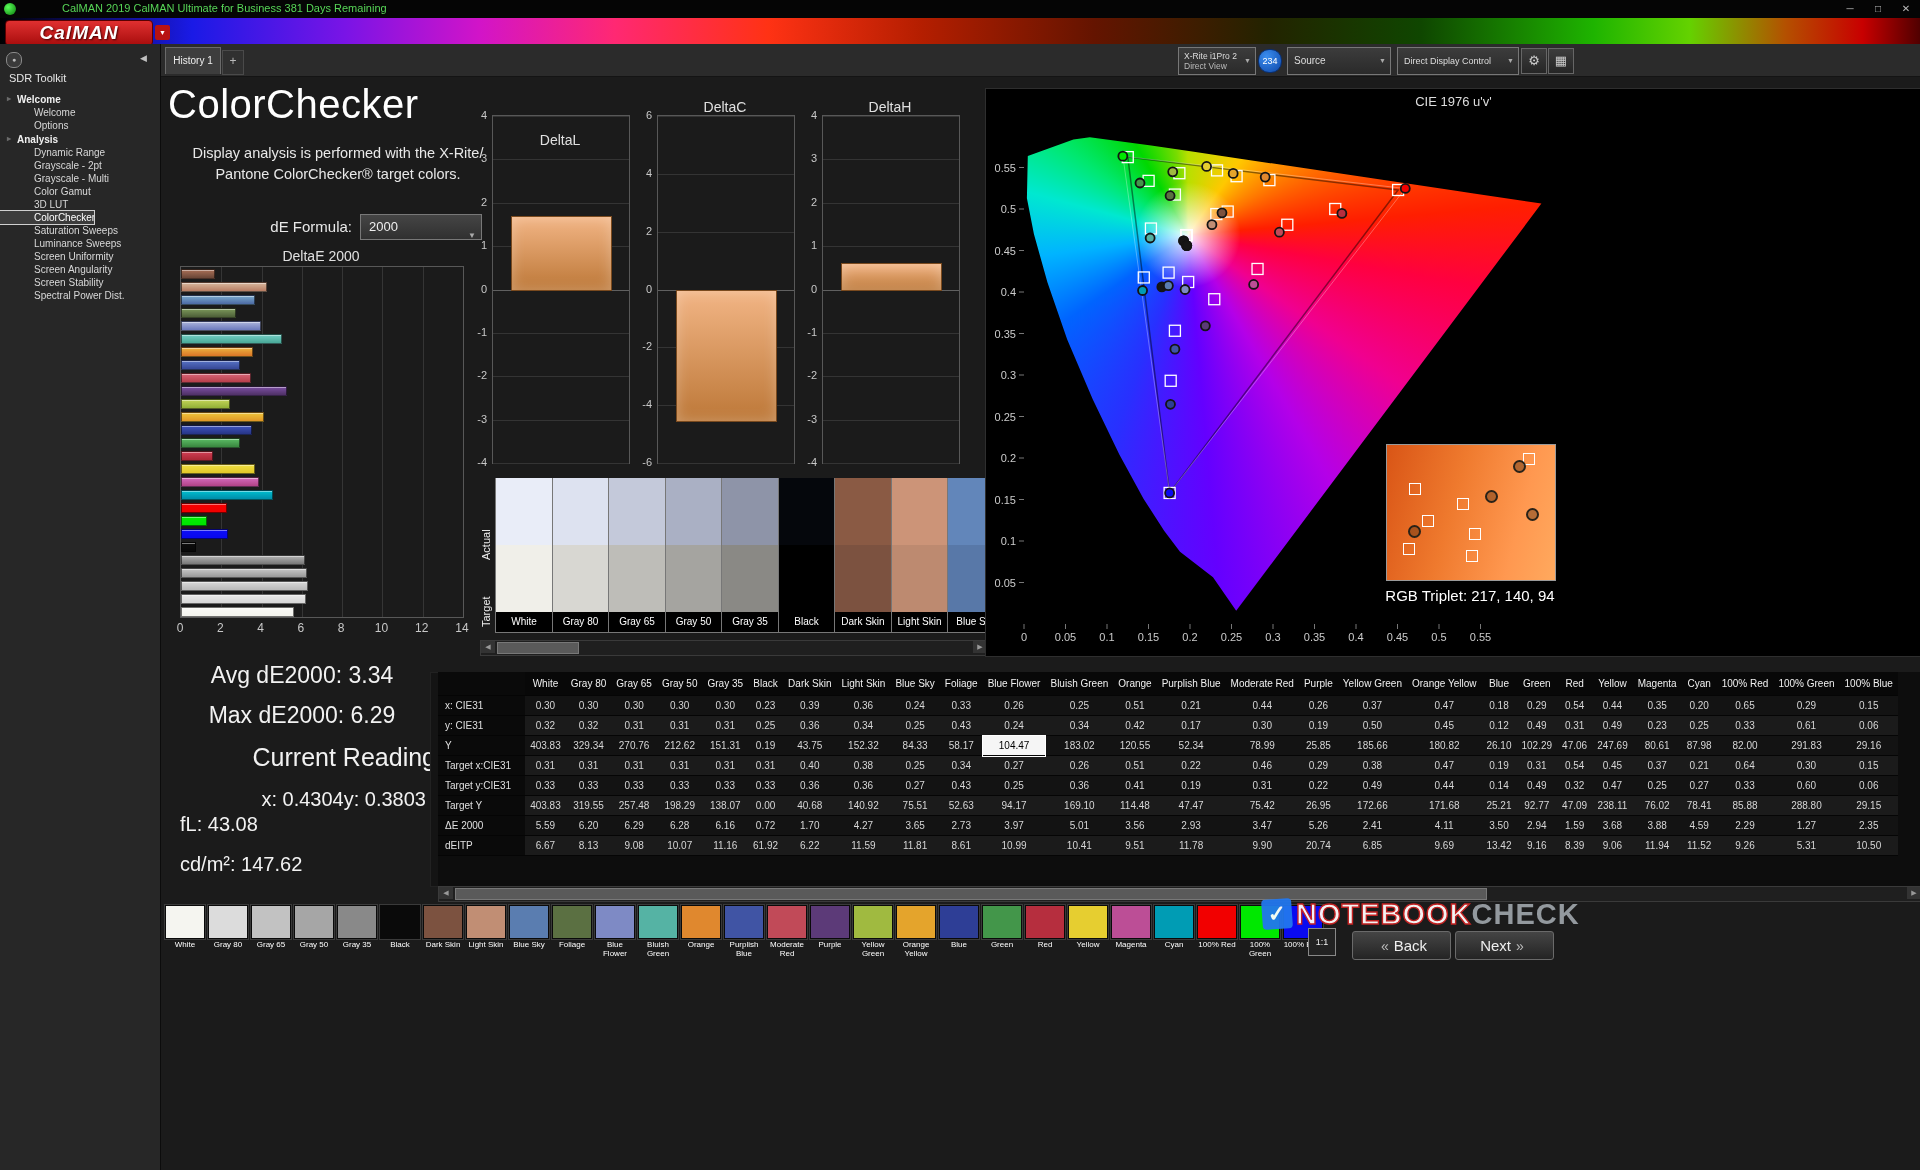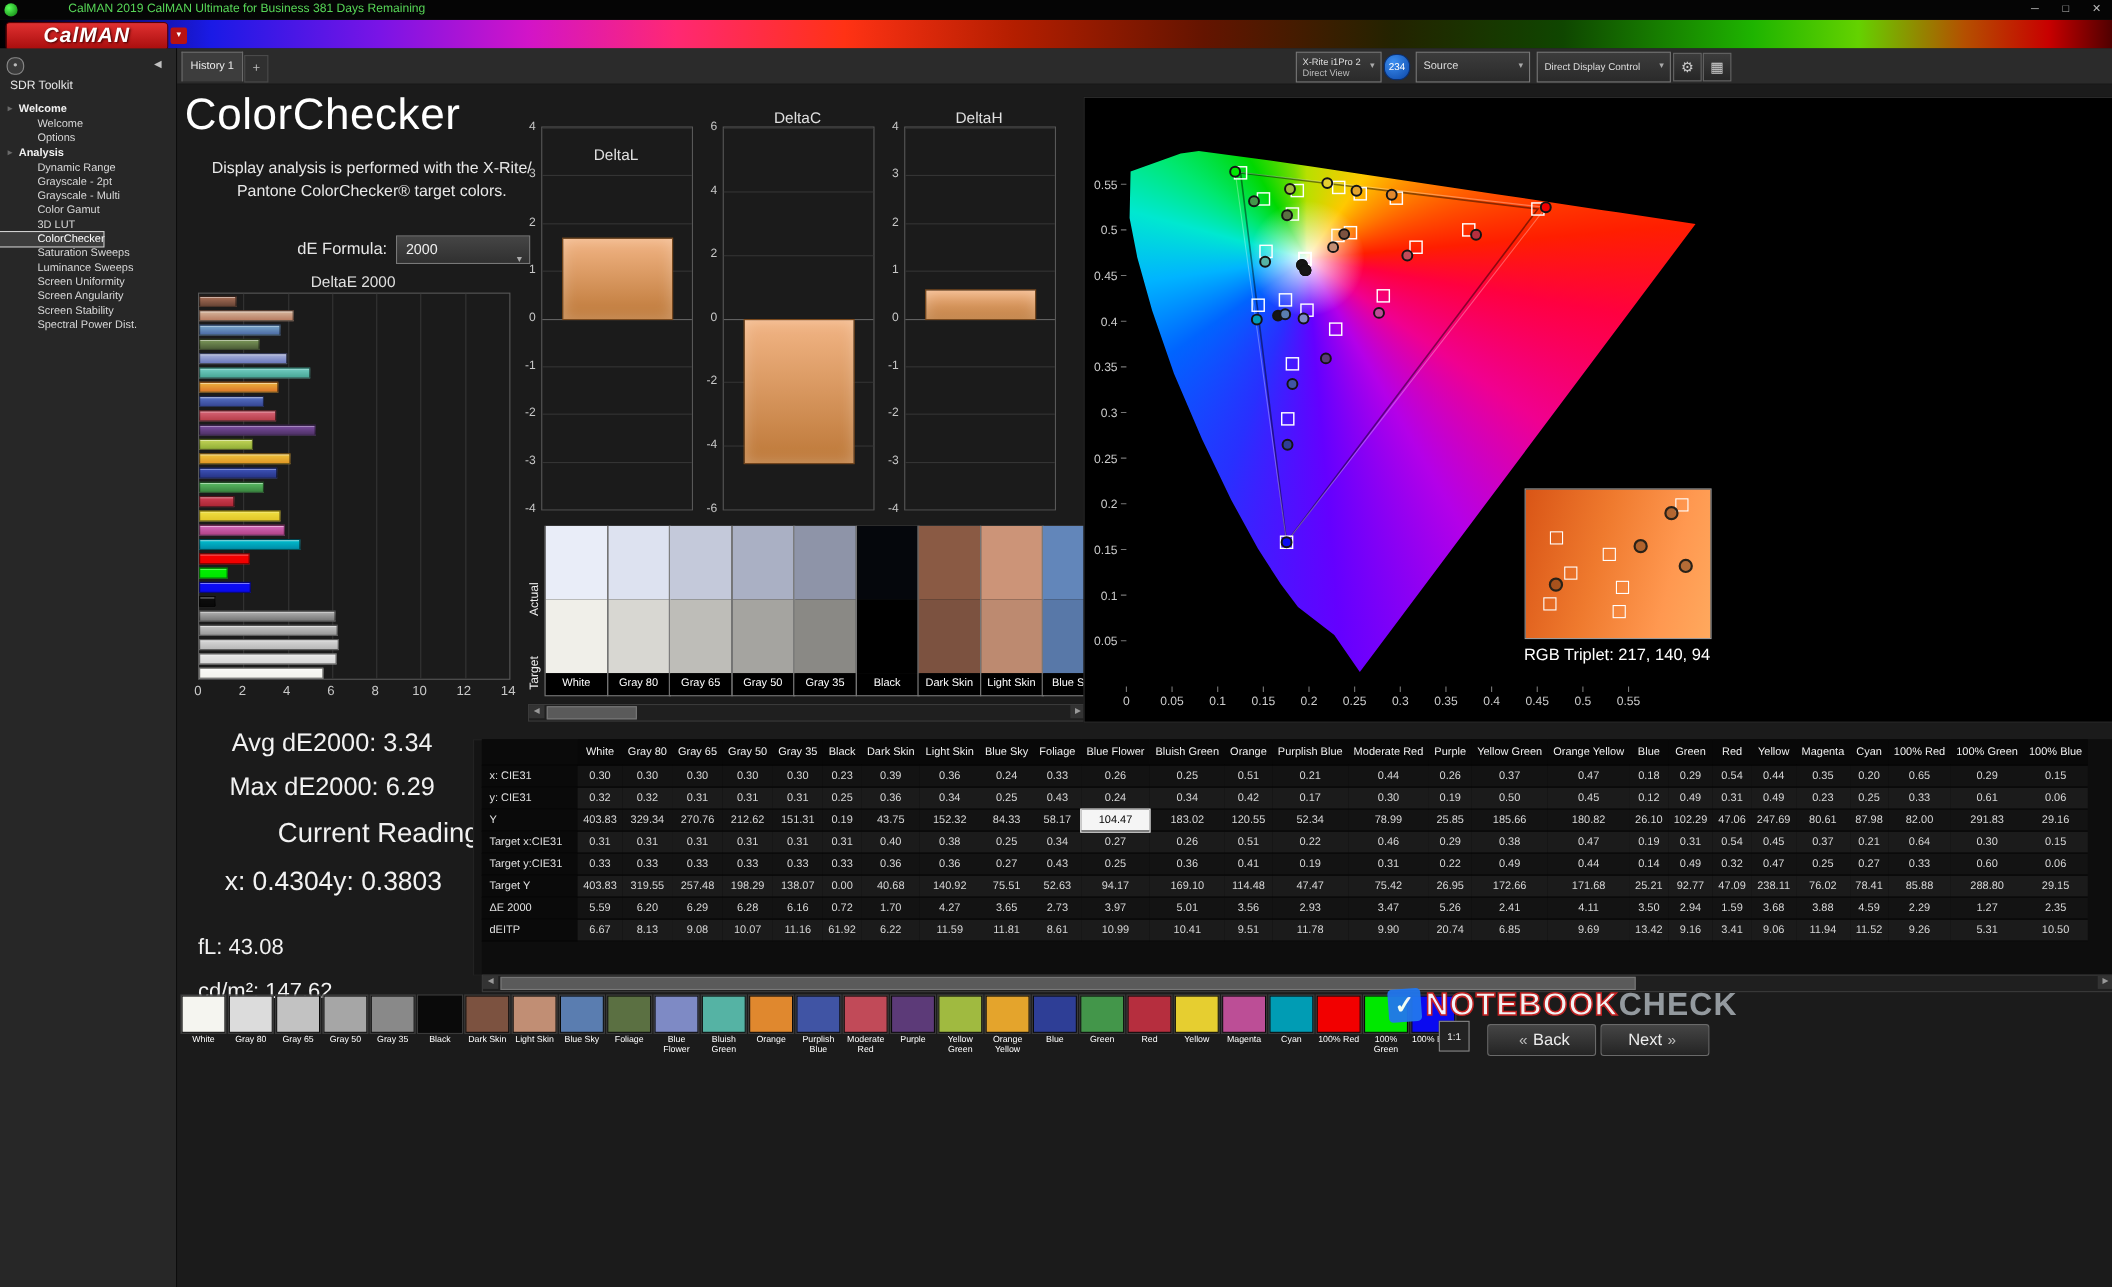--- a/index.html
+++ b/index.html
@@ -83,21 +83,21 @@
   .striptile .lab{height:20px;background:#000;color:#fff;font-size:10px;text-align:center;line-height:20px;white-space:nowrap;overflow:hidden;}
   .scrollbar{background:#1f1f1f;border:1px solid #3a3a3a;height:14px;}
   .sb-arrow{position:absolute;top:0;width:14px;height:12px;background:#333;color:#999;font-size:7px;text-align:center;line-height:12px;}
   .sb-thumb{position:absolute;top:1px;height:10px;background:#5a5a5a;border:1px solid #787878;}
   #strip-scrollbar{left:480px;top:640px;width:506px;}
   #table-scrollbar{left:438px;top:886px;width:1482px;}
   
   #readings{left:168px;top:662px;width:268px;color:#f2f2f2;}
   #readings .big{font-size:23px;text-align:center;margin-bottom:13px;}
   #readings .cur{font-size:25px;text-align:right;margin:14px 0 16px 0;}
-  #readings .xy{display:flex;justify-content:center;font-size:24px;padding:0 10px 0 12px;margin-bottom:34px;}
+  #readings .xy{display:flex;justify-content:flex-end;font-size:20px;padding:0 10px 0 12px;margin-bottom:2px;}
   #readings .sm{font-size:20px;padding-left:12px;margin-bottom:17px;}
   
   #table-vstrip{left:430px;top:672px;width:8px;height:213px;background:#141414;border:1px solid #222;}
   #data-table{left:438px;top:672px;width:1482px;height:214px;overflow:hidden;background:#0d0d0d;}
   #data-table table{border-collapse:collapse;white-space:nowrap;}
   #data-table th,#data-table td{font-weight:normal;font-size:10px;padding:4px 5px;border-bottom:1px solid #050505;text-align:center;color:#d6d6d6;}
   #data-table thead th{background:#080808;color:#f0f0f0;padding:6px 5px;}
   #data-table tbody tr:nth-child(odd){background:#131313;}
   #data-table tbody tr:nth-child(even){background:#1b1b1b;}
   #data-table .rowlab{text-align:left;background:#0a0a0a;color:#e0e0e0;padding-left:7px;padding-right:14px;}
@@ -640,21 +640,21 @@
           <td>10.99</td>
           <td>10.41</td>
           <td>9.51</td>
           <td>11.78</td>
           <td>9.90</td>
           <td>20.74</td>
           <td>6.85</td>
           <td>9.69</td>
           <td>13.42</td>
           <td>9.16</td>
-          <td>3.41</td>
+          <td>8.39</td>
           <td>9.06</td>
           <td>11.94</td>
           <td>11.52</td>
           <td>9.26</td>
           <td>5.31</td>
           <td>10.50</td>
         </tr>
       </tbody>
     </table>
   </div>
@@ -783,20 +783,21 @@
 <div class="abs" id="ratio-button">1:1</div>
 <div class="abs navbtn" id="back-button">
   <span class="chev">«</span><span>Back</span>
 </div>
 <div class="abs navbtn" id="next-button">
   <span>Next</span><span class="chev">»</span>
 </div>
 
 <div class="abs" id="cie-panel">
   <div id="horseshoe" style="clip-path: path(&quot;M 555.4 114.6 L 486.1 104.2 L 469.8 101.8 L 372.9 87.3 L 255.8 69.9 L 206.2 62.4 L 165.1 56.4 L 103.8 48.3 L 87.4 50.6 L 41.8 66.9 L 40.9 109.2 L 47.9 145 L 61.4 193.3 L 81.2 250.6 L 106.7 310.2 L 133.2 365.3 L 157.5 409.7 L 178.3 442 L 194 462.8 L 227 488.2 L 250.2 521.8 Z&quot;); background: radial-gradient(70px at 202px 146px, rgba(255, 255, 255, 0.95), rgba(255, 255, 255, 0) 75%), conic-gradient(at 202px 146px, rgb(184, 224, 0) 0deg, rgb(255, 200, 0) 35deg, rgb(255, 120, 0) 60deg, rgb(255, 30, 0) 85deg, rgb(255, 0, 64) 100deg, rgb(240, 0, 144) 125deg, rgb(180, 0, 232) 150deg, rgb(100, 0, 255) 175deg, rgb(40, 48, 255) 200deg, rgb(0, 100, 255) 235deg, rgb(0, 180, 255) 262deg, rgb(0, 232, 208) 285deg, rgb(0, 232, 112) 305deg, rgb(0, 216, 0) 330deg, rgb(120, 220, 0) 352deg, rgb(184, 224, 0) 360deg);"></div>
+  <div id="cie-title">CIE 1976 u'v'</div>
   <svg id="cie-svg" width="935" height="567">
       <line x1="38" y1="535" x2="38" y2="540" stroke="#777" stroke-width="1"></line>
       <text x="38" y="552" fill="#ccc" font-size="11px" text-anchor="middle" font-family="Liberation Sans, sans-serif">0</text>
       <line x1="79.5" y1="535" x2="79.5" y2="540" stroke="#777" stroke-width="1"></line>
       <text x="79.5" y="552" fill="#ccc" font-size="11px" text-anchor="middle" font-family="Liberation Sans, sans-serif">0.05</text>
       <line x1="121" y1="535" x2="121" y2="540" stroke="#777" stroke-width="1"></line>
       <text x="121" y="552" fill="#ccc" font-size="11px" text-anchor="middle" font-family="Liberation Sans, sans-serif">0.1</text>
       <line x1="162.5" y1="535" x2="162.5" y2="540" stroke="#777" stroke-width="1"></line>
       <text x="162.5" y="552" fill="#ccc" font-size="11px" text-anchor="middle" font-family="Liberation Sans, sans-serif">0.15</text>
       <line x1="204" y1="535" x2="204" y2="540" stroke="#777" stroke-width="1"></line>

